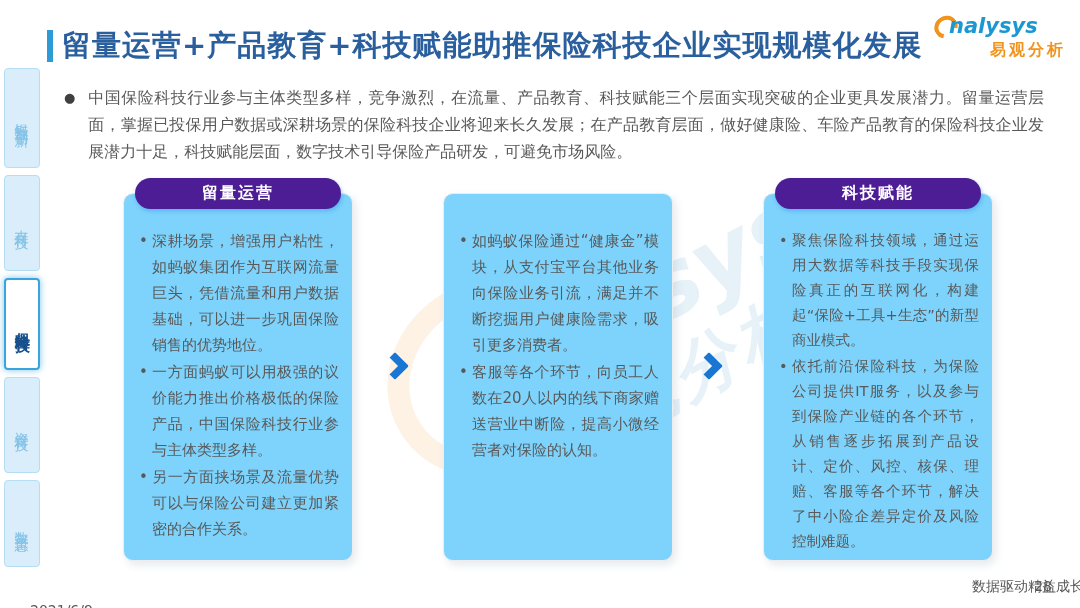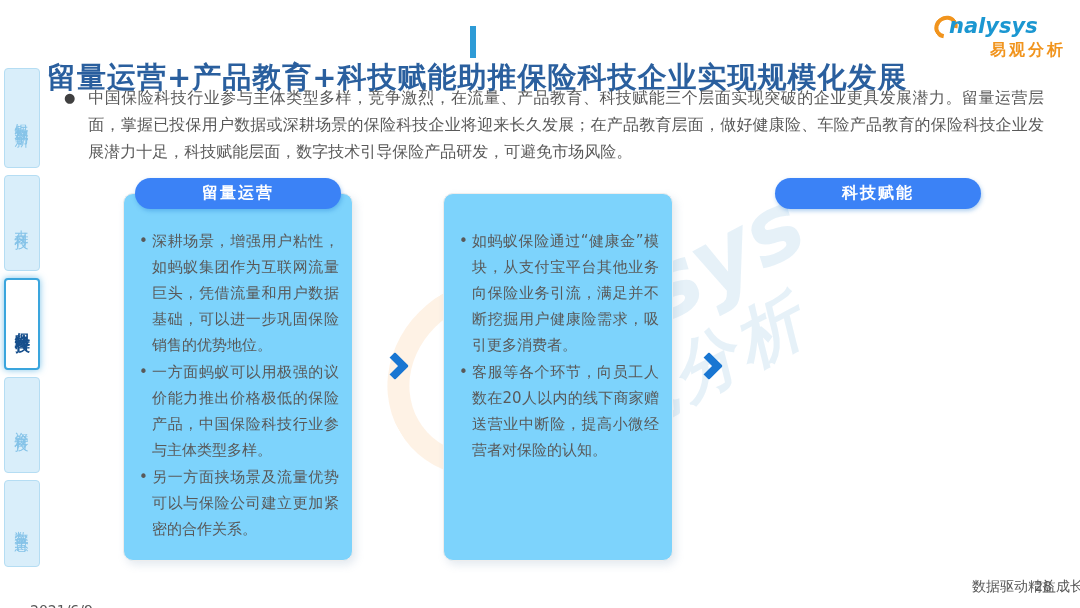--- a/index.html
+++ b/index.html
@@ -1,20 +1,20 @@
 <!DOCTYPE html>
 <html><head>
 <meta charset="utf-8">
 <style>
   * { margin:0; padding:0; box-sizing:border-box; }
   body { font-family:"DejaVu Sans","Liberation Sans",sans-serif; background:#888; }
   .slide { position:relative; width:1080px; height:608px; background:#ffffff; overflow:hidden; margin:0 auto; }
 
   
-  .title-wrap { position:absolute; left:47px; top:26px; display:flex; align-items:center;flex-direction:column; }
+  .title-wrap { position:absolute; left:47px; top:26px; display:flex; align-items:center; }
   .title-bar { width:6px; height:32px; background:#2e9bd6; margin-right:9px; }
   .page-title { font-size:29px; font-weight:bold; color:#2a5f9e; letter-spacing:1px; white-space:nowrap; }
 
   
   .logo { position:absolute; top:13px; right:14px; width:132px; z-index:5; }
   .logo-en-row { position:relative; height:28px; }
   .logo-arc { position:absolute; left:0; top:3px; width:24px; height:22px; border:4px solid #f1941d;
               border-radius:50%; border-bottom-color:transparent; transform:rotate(-35deg); }
   .logo-en { position:absolute; left:15px; top:1px; font-style:italic; font-weight:bold; font-size:21px; color:#1b97d1; }
   .logo-cn { color:#f1941d; font-weight:bold; font-size:16px; letter-spacing:3px; text-align:right; margin-top:-1px; }
@@ -39,21 +39,21 @@
              border-radius:50%; border-bottom-color:transparent; transform:rotate(-30deg); }
   .wm-rot { position:absolute; left:120px; top:40px; transform:rotate(-28deg); color:rgba(62,150,200,.13);
             font-style:italic; font-weight:bold; }
   .wm-en { font-size:92px; white-space:nowrap; }
   .wm-cn { font-size:66px; letter-spacing:6px; margin:-10px 0 0 60px; white-space:nowrap; }
 
   
   .card { position:absolute; top:193px; width:230px; height:368px; background:#7dd3fc;
           border:1px solid #ededed; border-radius:10px; box-shadow:3px 4px 9px rgba(120,150,180,.20); z-index:1; }
   .card-0 { left:123px; } .card-1 { left:443px; } .card-2 { left:763px; }
-  .pill { position:absolute; top:178px; width:206px; height:31px; background:#3b82f6; border-radius:16px;
+  .pill { position:absolute; top:178px; width:206px; height:31px; background:#4c1d95; border-radius:16px;
           color:#ffffff; font-size:16px; font-weight:bold; letter-spacing:2px;
           display:flex; align-items:center; justify-content:center; z-index:2; box-shadow:1px 2px 4px rgba(25,118,210,.35); }
   .pill-0 { left:135px; } .pill-1 { left:455px; } .pill-2 { left:775px; }
   .card ul { list-style:none; padding:34px 13px 0 15px; }
   .card li { position:relative; padding-left:13px; color:#595959; font-size:15px; line-height:26px;
              text-align:justify; margin-bottom:1px; }
   .card li::before { content:"•"; position:absolute; left:0; top:0; color:#595959; }
   .card-2 li { font-size:14.5px; line-height:25px; }
 
   
@@ -116,20 +116,26 @@
   </div>
   <div class="pill pill-0">留量运营</div>
 
   <div class="card card-1">
     <ul>
       <li>如蚂蚁保险通过“健康金”模块，从支付宝平台其他业务向保险业务引流，满足并不断挖掘用户健康险需求，吸引更多消费者。</li>
       <li>客服等各个环节，向员工人数在20人以内的线下商家赠送营业中断险，提高小微经营者对保险的认知。</li>
     </ul>
   </div>
 
+  <div class="card card-2">
+    <ul>
+      <li>聚焦保险科技领域，通过运用大数据等科技手段实现保险真正的互联网化，构建起“保险+工具+生态”的新型商业模式。</li>
+      <li>依托前沿保险科技，为保险公司提供IT服务，以及参与到保险产业链的各个环节，从销售逐步拓展到产品设计、定价、风控、核保、理赔、客服等各个环节，解决了中小险企差异定价及风险控制难题。</li>
+    </ul>
+  </div>
   <div class="pill pill-2">科技赋能</div>
 
   <div class="arrow arrow-1"></div>
   <div class="arrow arrow-2"></div>
 
   <div class="footer">
     <span class="footer-date">2021/6/9</span>
     <span class="footer-center">数据驱动精益成长</span>
     <span class="footer-page">28</span>
   </div>

